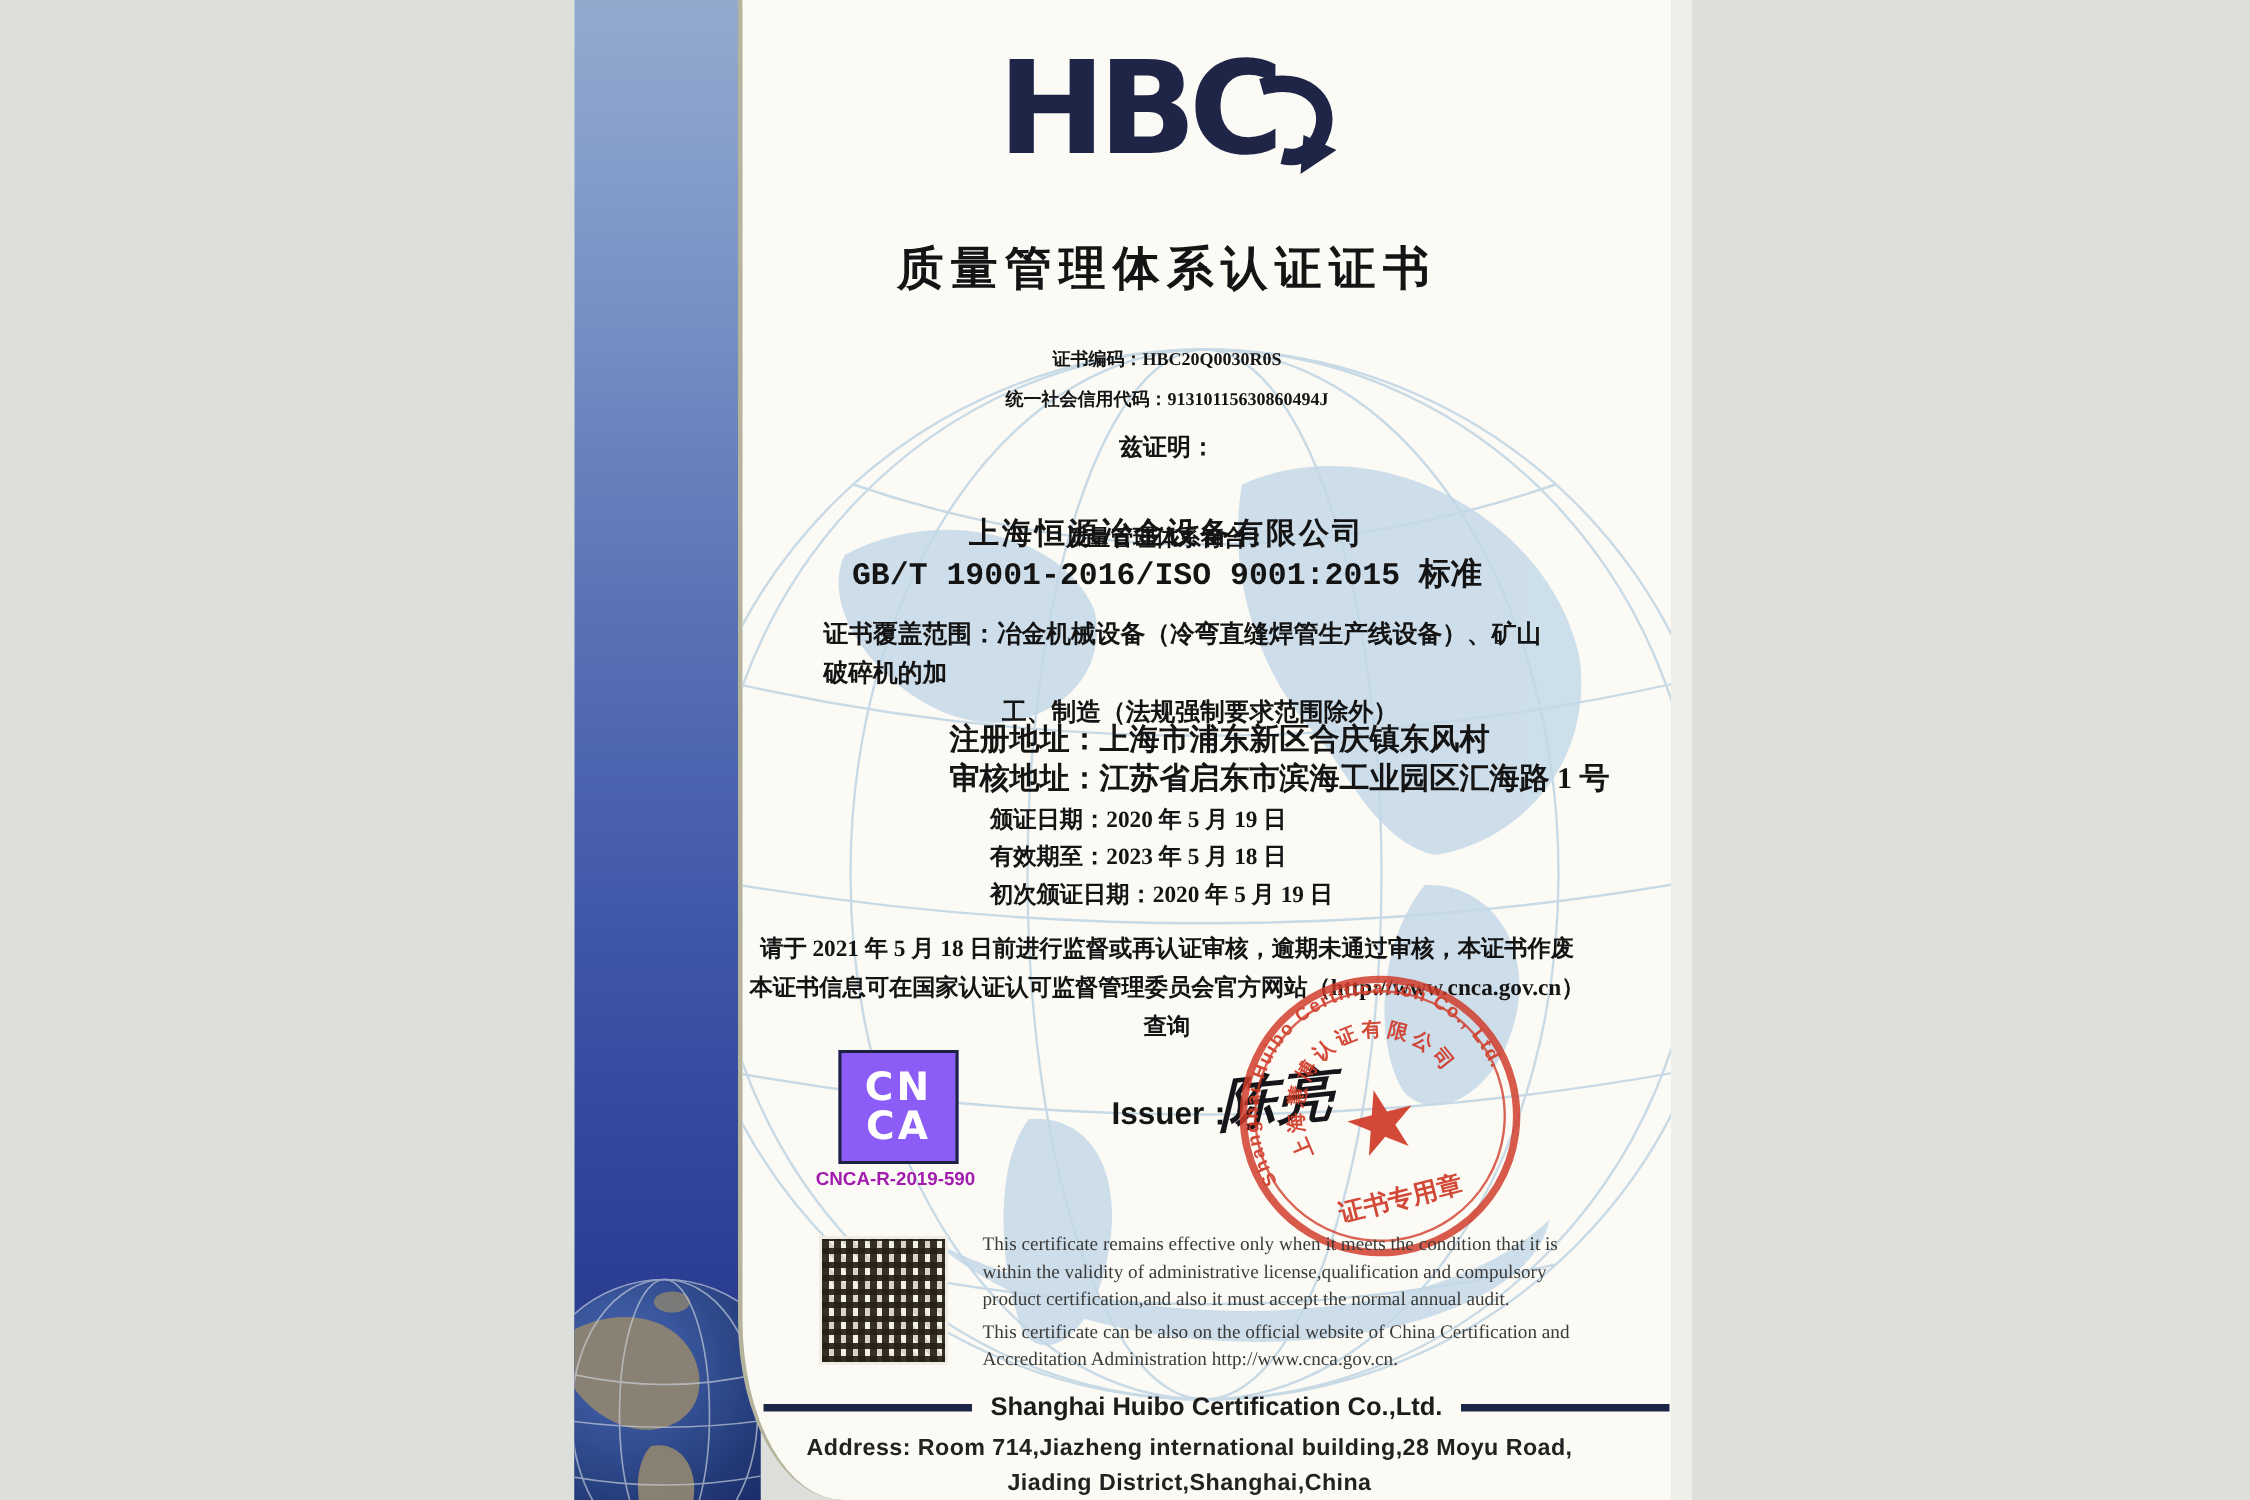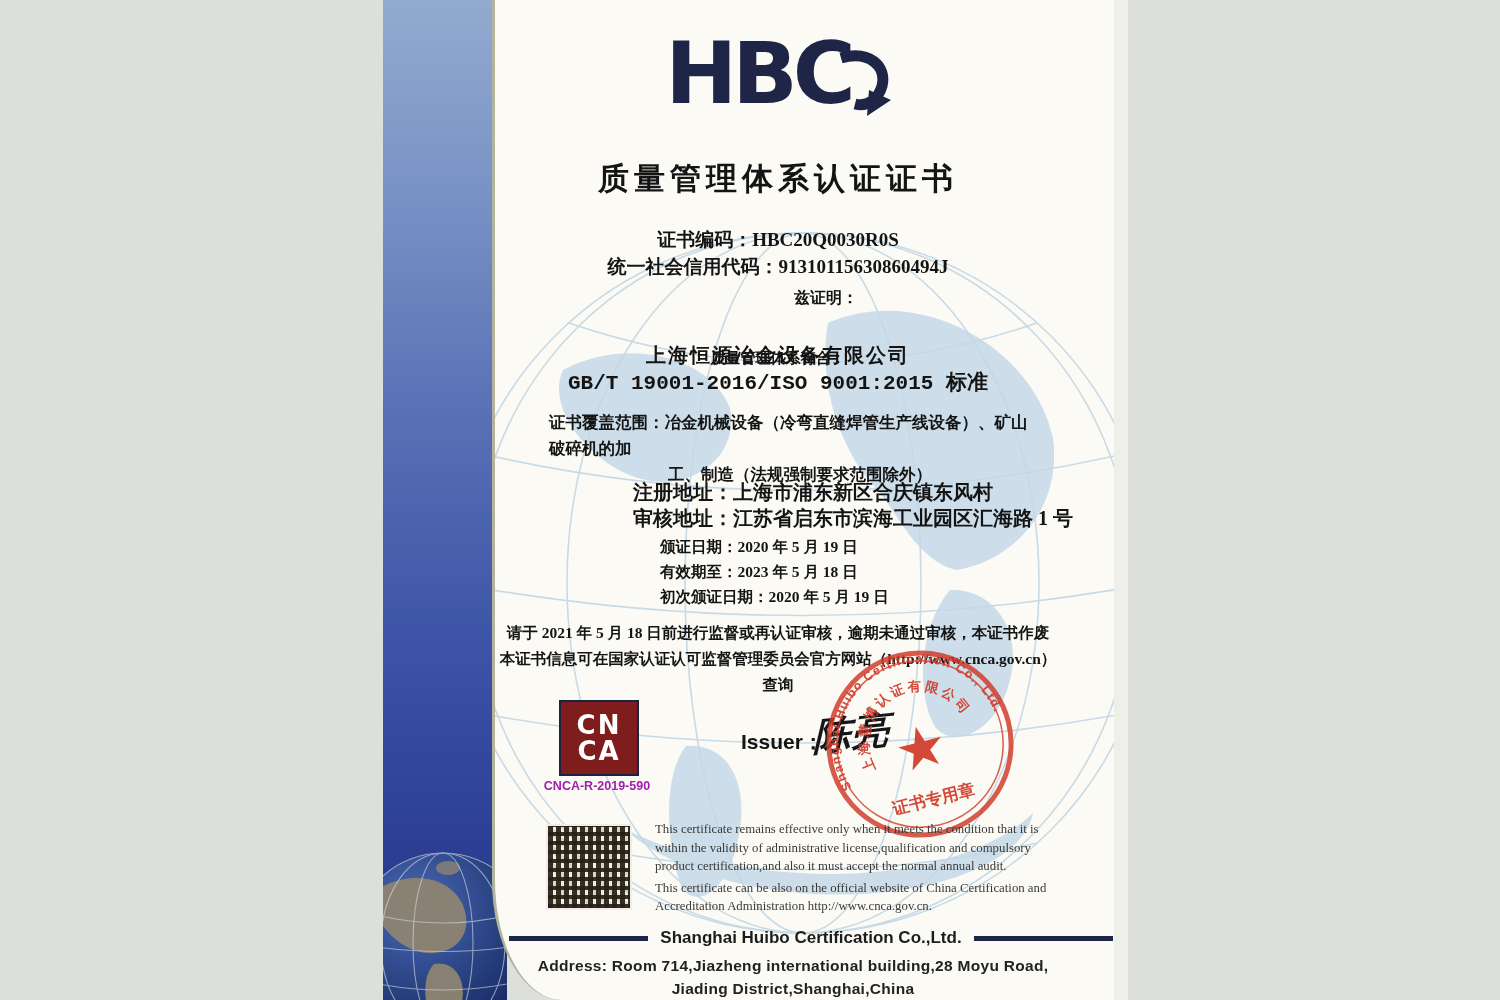--- a/index.html
+++ b/index.html
@@ -22,39 +22,39 @@
 
   
   .hbc{top:22px;height:110px;}
   .hbc-inner{display:inline-flex;align-items:center;}
   .hbc-text{font-family:"DejaVu Sans","Liberation Sans",sans-serif;font-size:86px;line-height:98px;
             font-weight:800;letter-spacing:-5px;color:#1e2547;}
   .hbc-arrow{margin:26px 0 0 -16px;}
 
   .doc-title{top:158px;font-size:31px;font-weight:700;letter-spacing:5px;}
 
-  .certno{top:226px;font-size:19px;font-weight:600;line-height:27px;}
-  .intro{top:288px;font-size:16px;font-weight:600;margin-left:48px;}
+  .certno{top:226px;font-size:12px;font-weight:600;line-height:27px;}
+  .intro{top:288px;font-size:16px;font-weight:600;}
   .company{top:302px;font-size:20px;font-weight:700;letter-spacing:2px;margin-top:40px;}
   .conform{top:349px;font-size:15px;font-weight:600;}
   .standard{top:368px;font-size:21px;font-weight:700;font-family:Liberation Mono, monospace;}
 
   .scope{position:absolute;top:410px;left:54px;width:480px;text-align:left;font-size:16.5px;
          font-weight:600;line-height:26px;}
   .scope .l2{padding-left:119px;}
 
   .addr{position:absolute;left:138px;text-align:left;font-size:20px;font-weight:600;}
   .addr.reg{top:479px;} .addr.aud{top:505px;}
 
   .dates{position:absolute;top:534px;left:165px;text-align:left;font-size:15.5px;font-weight:600;line-height:25px;}
 
   .notice{top:620px;font-size:15.5px;font-weight:600;line-height:26px;}
 
   
-  .cnca-box{position:absolute;top:700px;left:64px;width:76px;height:72px;background:#7f1d1d;
+  .cnca-box{position:absolute;top:700px;left:64px;width:76px;height:72px;background:#8b5cf6;
             display:flex;flex-direction:column;align-items:center;justify-content:center;
             font-family:"DejaVu Sans","Liberation Sans",sans-serif;color:#fff;
             font-weight:800;font-size:26px;line-height:26px;letter-spacing:2px;border:2px solid #1c2242;}
   .cnca-code{position:absolute;top:779px;left:34px;width:136px;text-align:center;font-size:12.5px;
              font-weight:700;color:#a21caf;font-family:"Liberation Sans","DejaVu Sans",sans-serif;}
 
   .issuer{position:absolute;top:728px;left:246px;font-size:21px;font-weight:600;
           font-family:"Liberation Sans","DejaVu Sans",sans-serif;}
   .signature{position:absolute;top:708px;left:318px;font-size:38px;font-style:italic;font-weight:600;
              transform:rotate(-6deg) skewX(-6deg);color:#15151a;}

